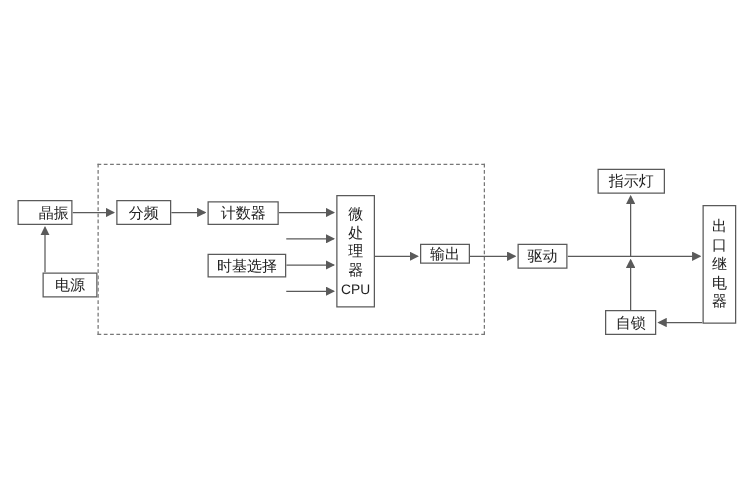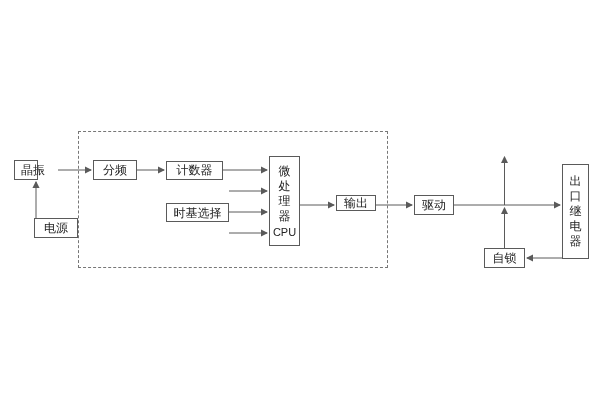--- a/index.html
+++ b/index.html
@@ -50,21 +50,21 @@
     line-height: 1.25;
   }
   .cpu-label {
     display: block;
     font-size: 11px;
     line-height: 1.1;
     margin-top: 2px;
     white-space: nowrap;
   }
   
-  #b-crystal   { left: 14px;  top: 160px; width: 24px; height: 20px; padding-left: 14px; }
+  #b-crystal   { left: 14px;  top: 160px; width: 44px; height: 20px; padding-left: 14px; }
   #b-power     { left: 14px;  top: 218px; width: 44px; height: 20px; margin-left: 20px; }
   #b-divider   { left: 93px;  top: 160px; width: 44px; height: 20px; }
   #b-counter   { left: 166px; top: 161px; width: 57px; height: 19px; font-family: Liberation Mono, monospace; }
   #b-dial      { left: 166px; top: 182px; width: 63px; height: 19px; }
   #b-timebase  { left: 166px; top: 203px; width: 63px; height: 19px; }
   #b-reset     { left: 166px; top: 224px; width: 63px; height: 19px; }
   #b-mcu       { left: 269px; top: 156px; width: 31px; height: 90px; }
   #b-output    { left: 336px; top: 195px; width: 40px; height: 16px; }
   #b-drive     { left: 414px; top: 195px; width: 40px; height: 20px; }
   #b-indicator { left: 478px; top: 135px; width: 54px; height: 20px; }
@@ -128,20 +128,21 @@
 
   <div class="block vert" id="b-mcu">
     <span class="vstack">微处理器</span>
     <span class="cpu-label">CPU</span>
   </div>
 
   <div class="block" id="b-output">输出</div>
 
   <div class="block" id="b-drive">驱动</div>
 
+  <div class="block" id="b-indicator">指示灯</div>
 
   <div class="block vert" id="b-relay">
     <span class="vstack">出口继电器</span>
   </div>
 
   <div class="block" id="b-selflock">自锁</div>
 
 </div>
 
 </body></html>

